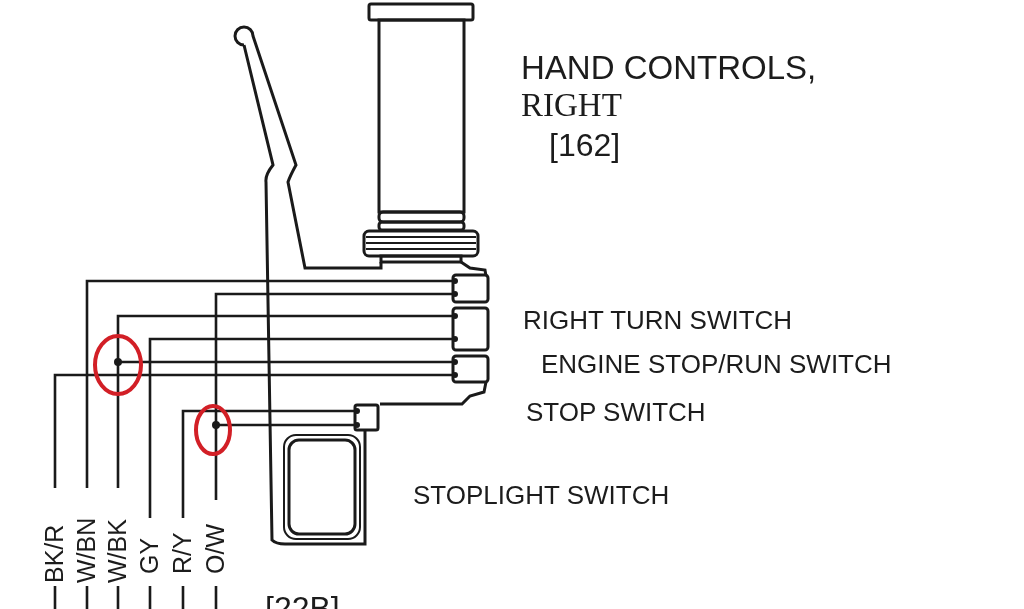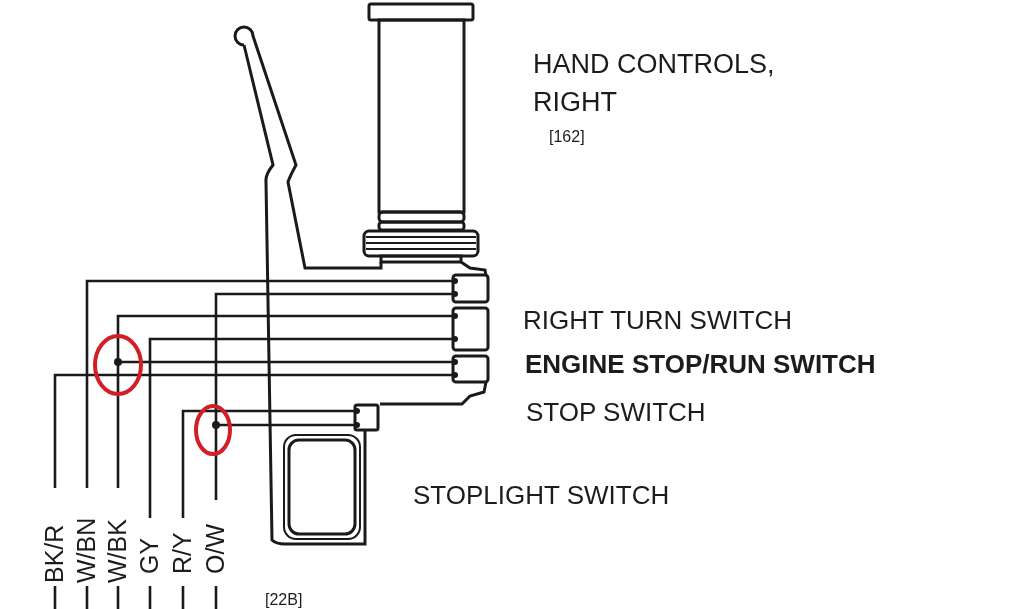--- a/index.html
+++ b/index.html
@@ -1,20 +1,20 @@
 <!DOCTYPE html>
 <html><head>
   <meta charset="utf-8">
   <style>
     html, body { margin: 0; padding: 0; background: #ffffff; }
     body { width: 1024px; height: 609px; overflow: hidden; position: relative; font-family: "Liberation Sans", sans-serif; color: #1a1a1a; }
     svg#diagram { position: absolute; left: 0; top: 0; }
     .lbl { position: absolute; white-space: nowrap; font-family: "Liberation Sans", sans-serif; color: #1c1c1c; line-height: 1; }
-    .title { font-size: 27px; left: 533px; }
-    .ref { font-size: 16px; }
+    .title { font-size: 33px; left: 521px; }
+    .ref { font-size: 32px; }
     .sw { font-size: 26px; margin-top: 40px; }
     .wire-lbl { position: absolute; font-size: 25px; transform-origin: left top; transform: rotate(-90deg); white-space: nowrap; line-height: 1; color: #1c1c1c; }
   </style>
 </head>
 <body>
 
 <svg id="diagram" width="1024" height="609" viewBox="0 0 1024 609" xmlns="http://www.w3.org/2000/svg">
   <g fill="none" stroke="#1a1a1a" stroke-width="3">
 
     <rect x="369" y="4" width="104" height="16" rx="2"></rect>
@@ -91,25 +91,25 @@
     <circle cx="357" cy="425" r="3"></circle>
   </g>
 
   <g fill="none" stroke="#d21f26" stroke-width="4">
     <ellipse cx="118" cy="365" rx="23" ry="29"></ellipse>
     <ellipse cx="213" cy="430" rx="17" ry="24"></ellipse>
   </g>
 </svg>
 
 <div class="lbl title" style="top:51px;">HAND CONTROLS,</div>
-<div class="lbl title" style="top:89px;">RIGHT</div>
+<div class="lbl title" style="top:89px;font-family:Liberation Serif, serif;">RIGHT</div>
 <div class="lbl ref" style="left:549px; top:129px;">[162]</div>
 
 <div class="lbl sw" style="left:523px; top:267px;">RIGHT TURN SWITCH</div>
-<div class="lbl sw" style="left:525px; top:311px;font-weight:bold;">ENGINE STOP/RUN SWITCH</div>
+<div class="lbl sw" style="left:541px; top:311px;">ENGINE STOP/RUN SWITCH</div>
 <div class="lbl sw" style="left:526px; top:359px;">STOP SWITCH</div>
 <div class="lbl sw" style="left:413px; top:442px;">STOPLIGHT SWITCH</div>
 
 <div class="wire-lbl" style="left:42px; top:583px;">BK/R</div>
 <div class="wire-lbl" style="left:74px; top:583px;">W/BN</div>
 <div class="wire-lbl" style="left:105px; top:583px;">W/BK</div>
 <div class="wire-lbl" style="left:137px; top:574px;">GY</div>
 <div class="wire-lbl" style="left:170px; top:574px;">R/Y</div>
 <div class="wire-lbl" style="left:203px; top:574px;">O/W</div>
 

